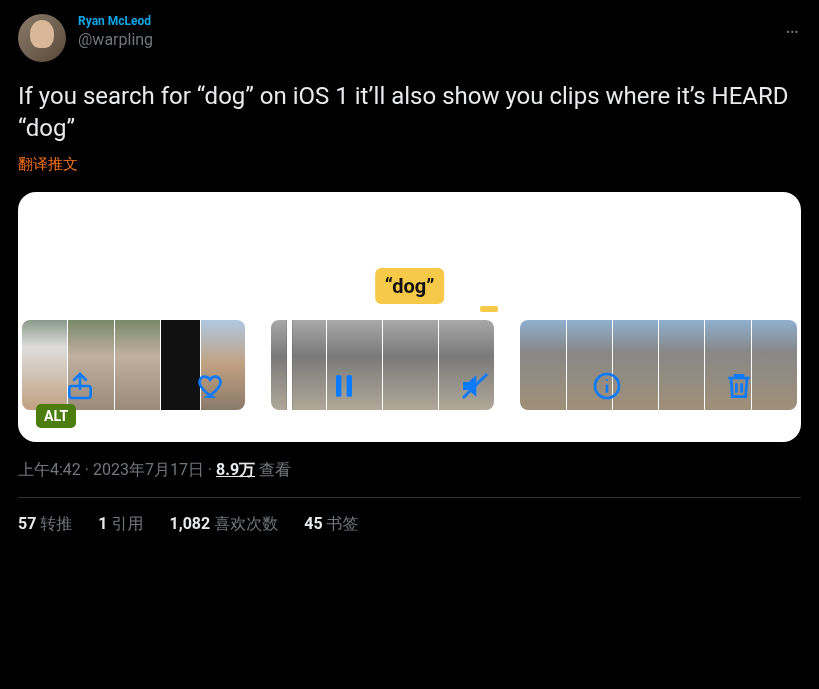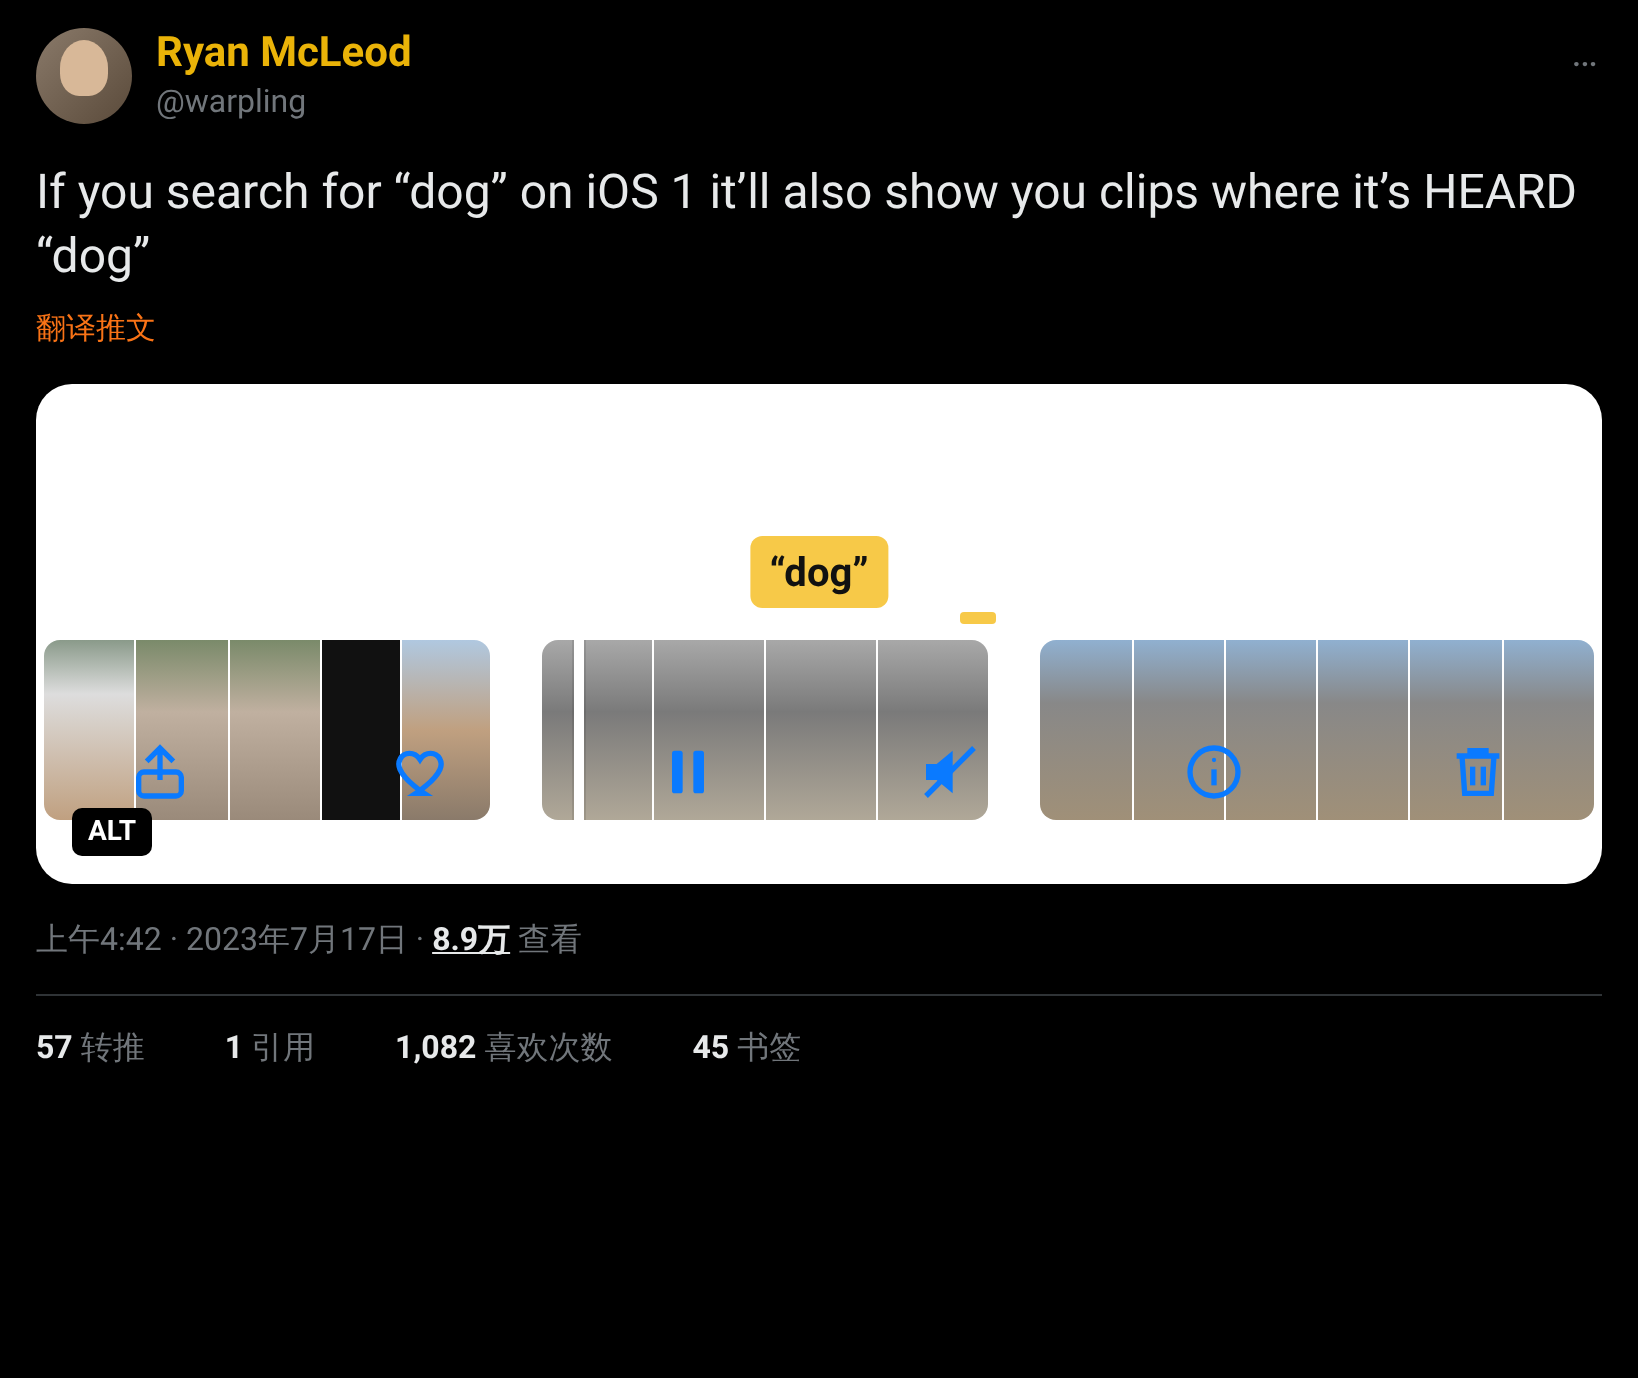--- a/index.html
+++ b/index.html
@@ -31,21 +31,21 @@
   }
   .avatar::after {
     content: "";
     position: absolute;
     left: 12px; top: 6px;
     width: 24px; height: 28px;
     background: #d8b898;
     border-radius: 50% 50% 40% 40%;
   }
   .names { line-height: 1.3; }
-  .display-name { font-weight: 700; font-size: 21px; color: #eab308; }
+  .display-name { font-weight: 700; font-size: 12px; color: #0ea5e9; }
   .handle { color: #71767b; font-size: 16px; }
   .more {
     position: absolute;
     right: 0;
     top: 0;
     color: #71767b;
     font-size: 20px;
     letter-spacing: 2px;
     cursor: pointer;
   }
@@ -142,41 +142,41 @@
     align-items: center;
     justify-content: center;
     color: #0a7aff;
     cursor: pointer;
   }
   .tb-btn svg { width: 32px; height: 32px; stroke: #0a7aff; fill: none; stroke-width: 2; }
   .alt-badge {
     position: absolute;
     left: 18px;
     bottom: 14px;
-    background: #000000;
+    background: #4d7c0f;
     color: #fff;
     font-weight: 700;
     font-size: 14px;
     padding: 4px 8px;
     border-radius: 5px;
   }
   .meta {
     margin-top: 18px;
     color: #71767b;
     font-size: 16px;
   }
   .meta .views-count { color: #e7e9ea; font-weight: 700; text-decoration: underline; }
   .divider {
     border: none;
     border-top: 1px solid #2f3336;
     margin-top: 16px;
   }
   .stats {
     display: flex;
-    gap: 40px;
+    gap: 26px;
     padding-top: 16px;
     color: #71767b;
     font-size: 16px;
   }
   .stats .n { color: #e7e9ea; font-weight: 700; margin-right: 4px; }
 </style>
 </head>
 <body>
 
 <div class="tweet">

